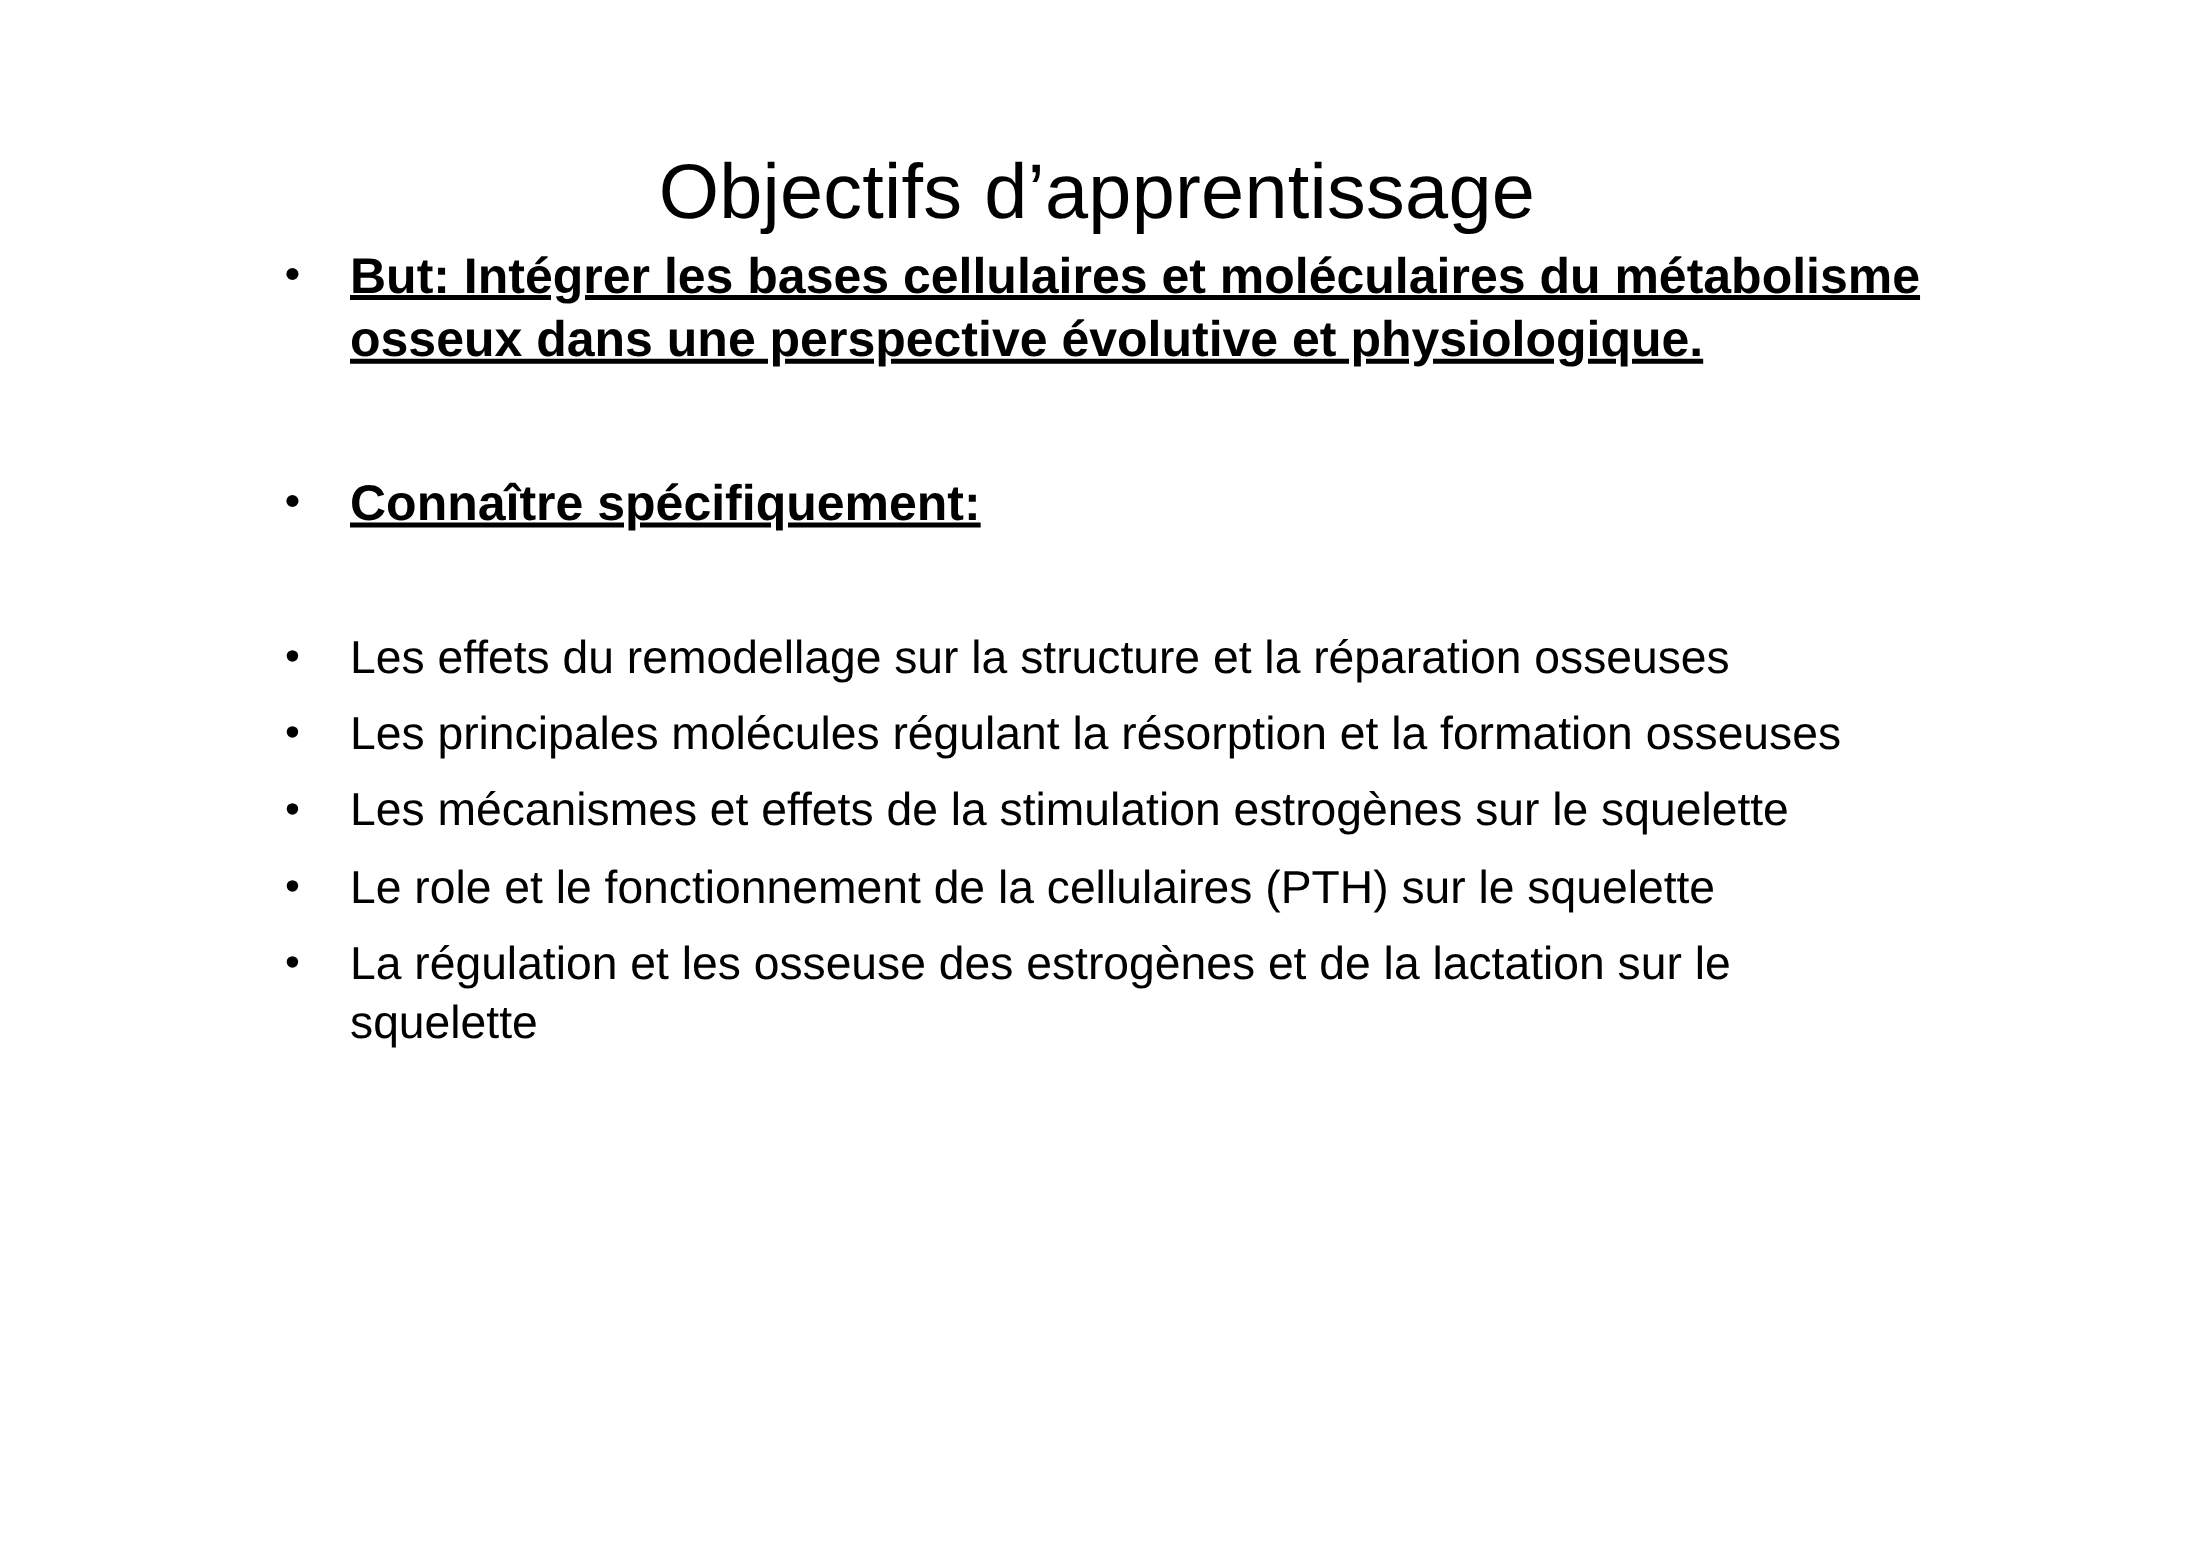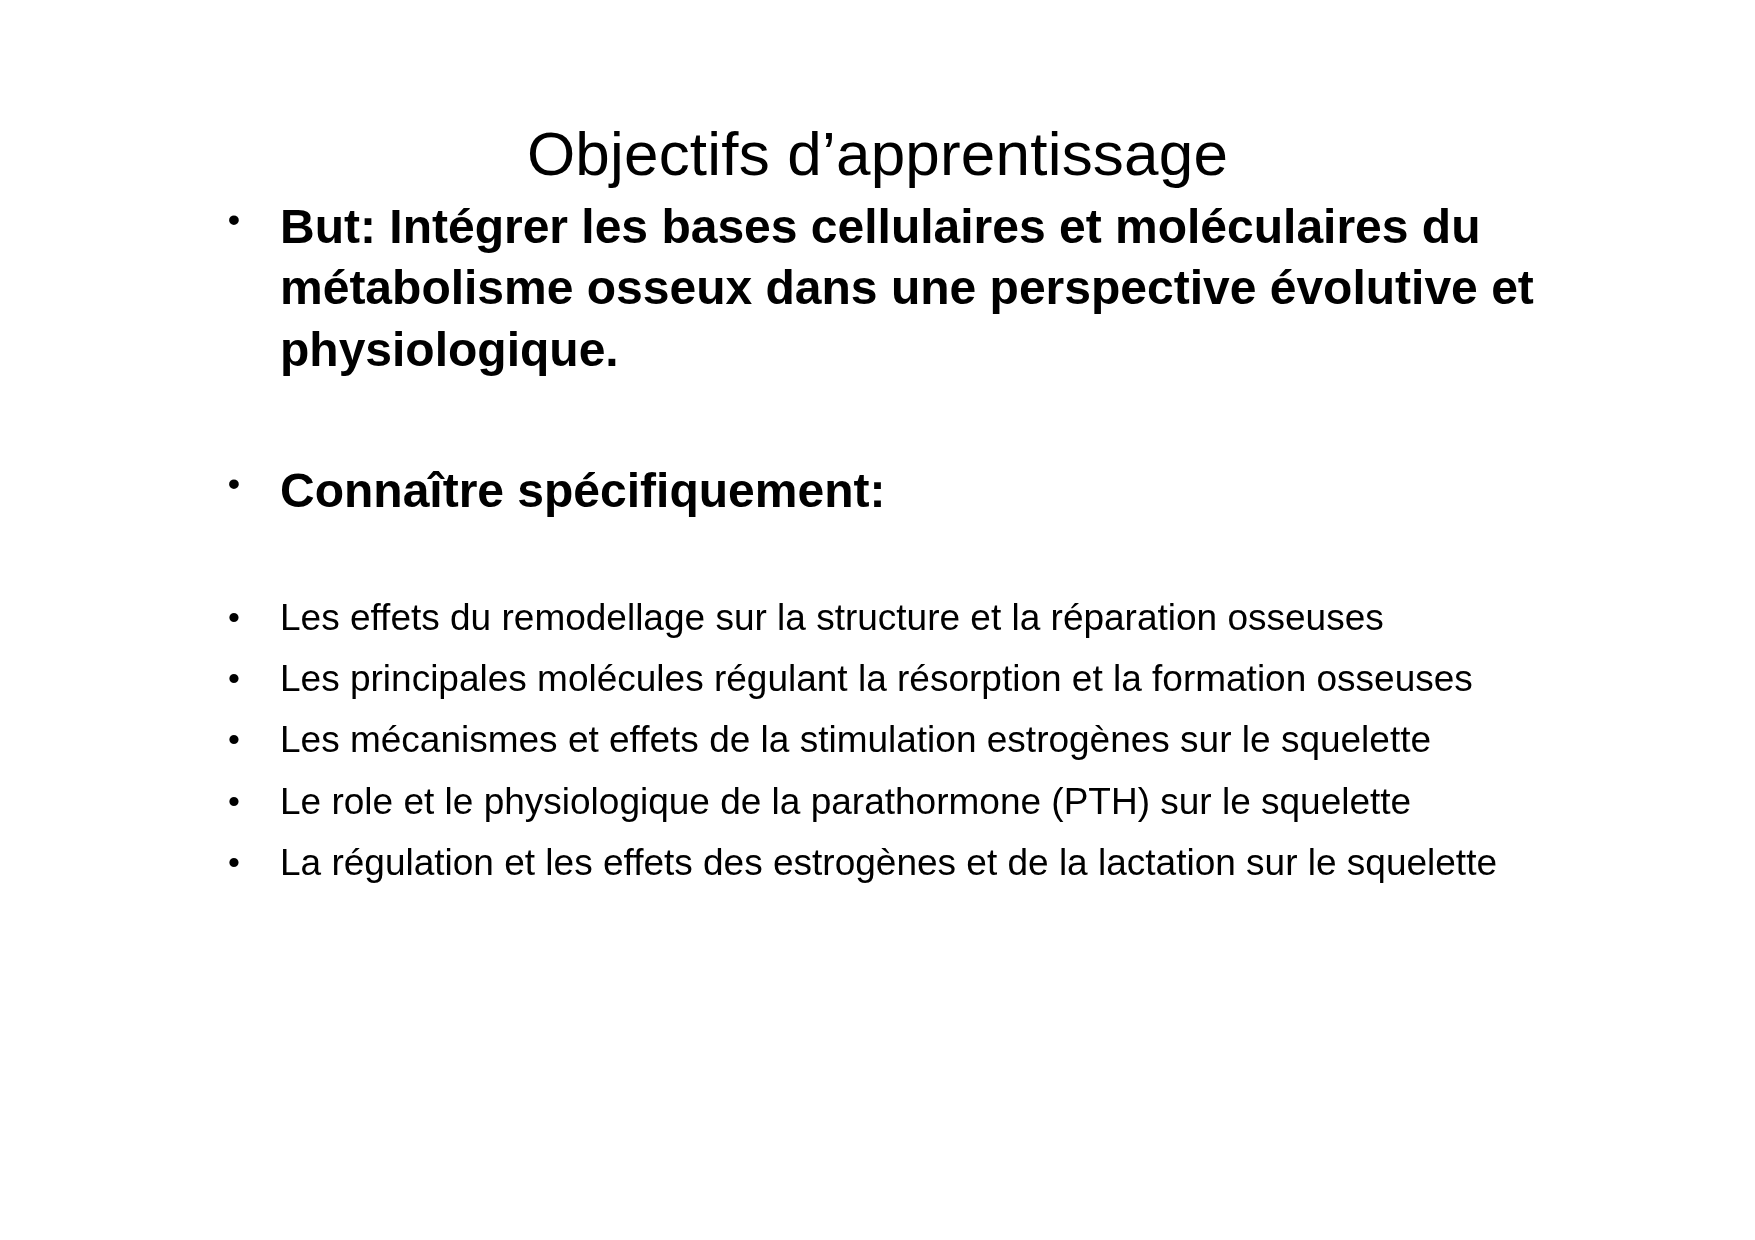--- a/index.html
+++ b/index.html
@@ -49,21 +49,22 @@
     text-align: left;
     padding-top: 2px;
   }
   .bullet-text {
     flex: 1 1 auto;
     font-size: 37px;
     line-height: 1.28;
   }
   .bullet-row.bold .bullet-text {
     font-weight: bold;
-    font-size: 48px;
+    font-size: 40px;
+    text-decoration: underline;
   }
   .bullet-row.bold .bullet-mark {
     font-weight: bold;
   }
   .spacer-lg { height: 74px; }
   .spacer-md { height: 66px; }
   .bullet-row.tight { margin-bottom: 14px; }
 </style>
 </head>
 <body>
@@ -98,22 +99,22 @@
       <span class="bullet-text">Les principales molécules régulant la résorption et la formation osseuses</span>
     </div>
 
     <div class="bullet-row tight">
       <span class="bullet-mark">•</span>
       <span class="bullet-text">Les mécanismes et effets de la stimulation estrogènes sur le squelette</span>
     </div>
 
     <div class="bullet-row tight">
       <span class="bullet-mark">•</span>
-      <span class="bullet-text">Le role et le physiologique de la parathormone (PTH) sur le squelette</span>
+      <span class="bullet-text">Le role et le fonctionnement de la cellulaires (PTH) sur le squelette</span>
     </div>
 
     <div class="bullet-row tight">
       <span class="bullet-mark">•</span>
-      <span class="bullet-text">La régulation et les effets des estrogènes et de la lactation sur le squelette</span>
+      <span class="bullet-text">La régulation et les osseuse des estrogènes et de la lactation sur le squelette</span>
     </div>
 
   </div>
 </div>
 
 </body></html>

